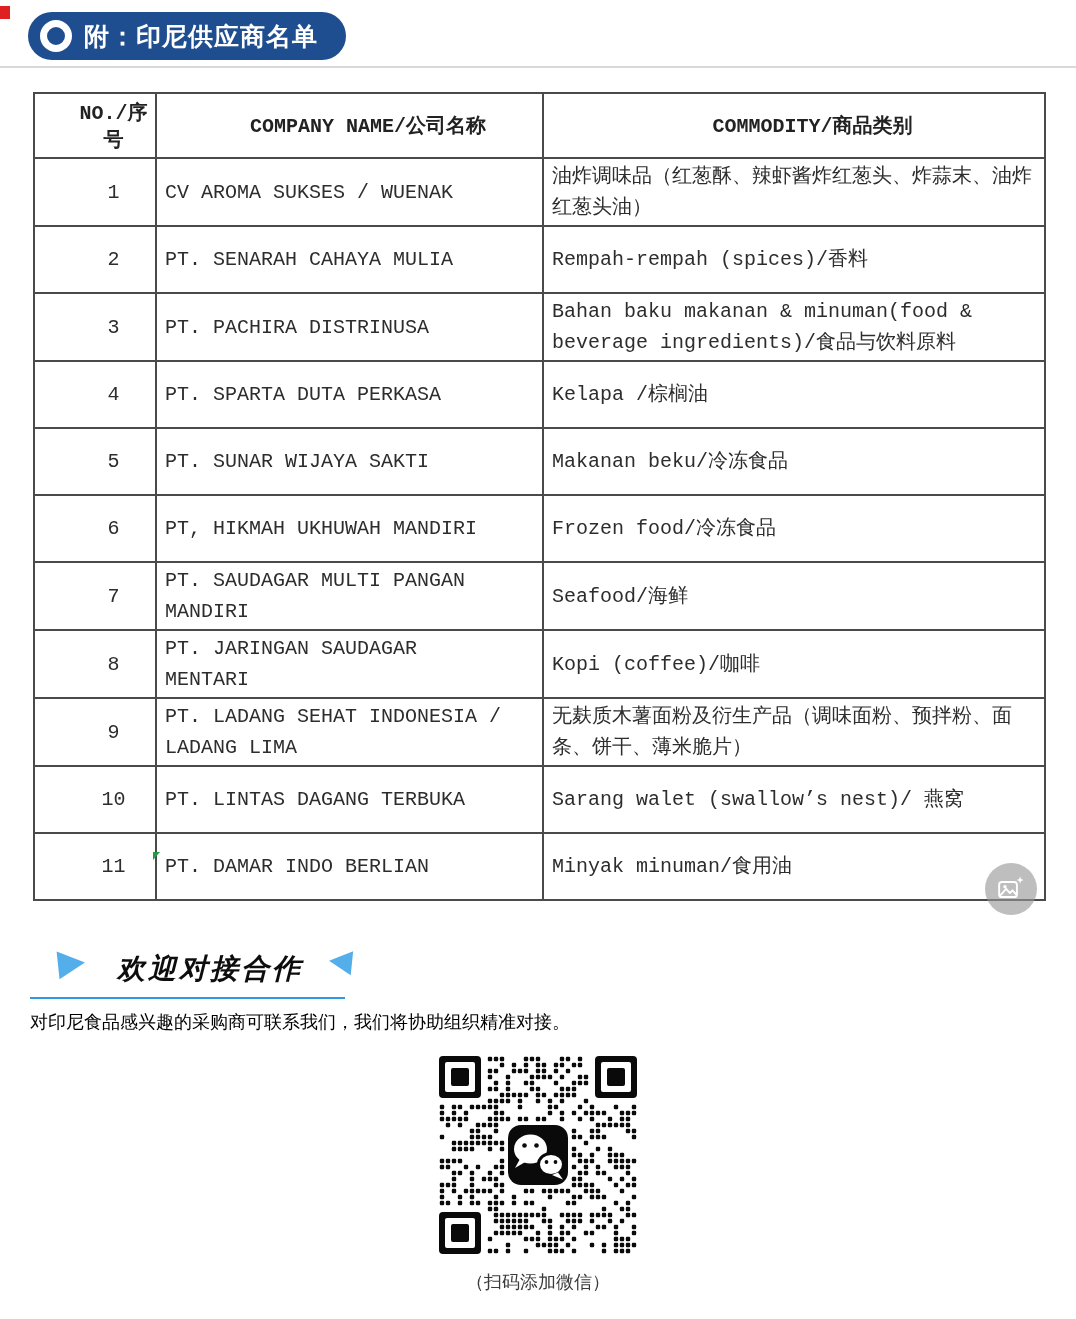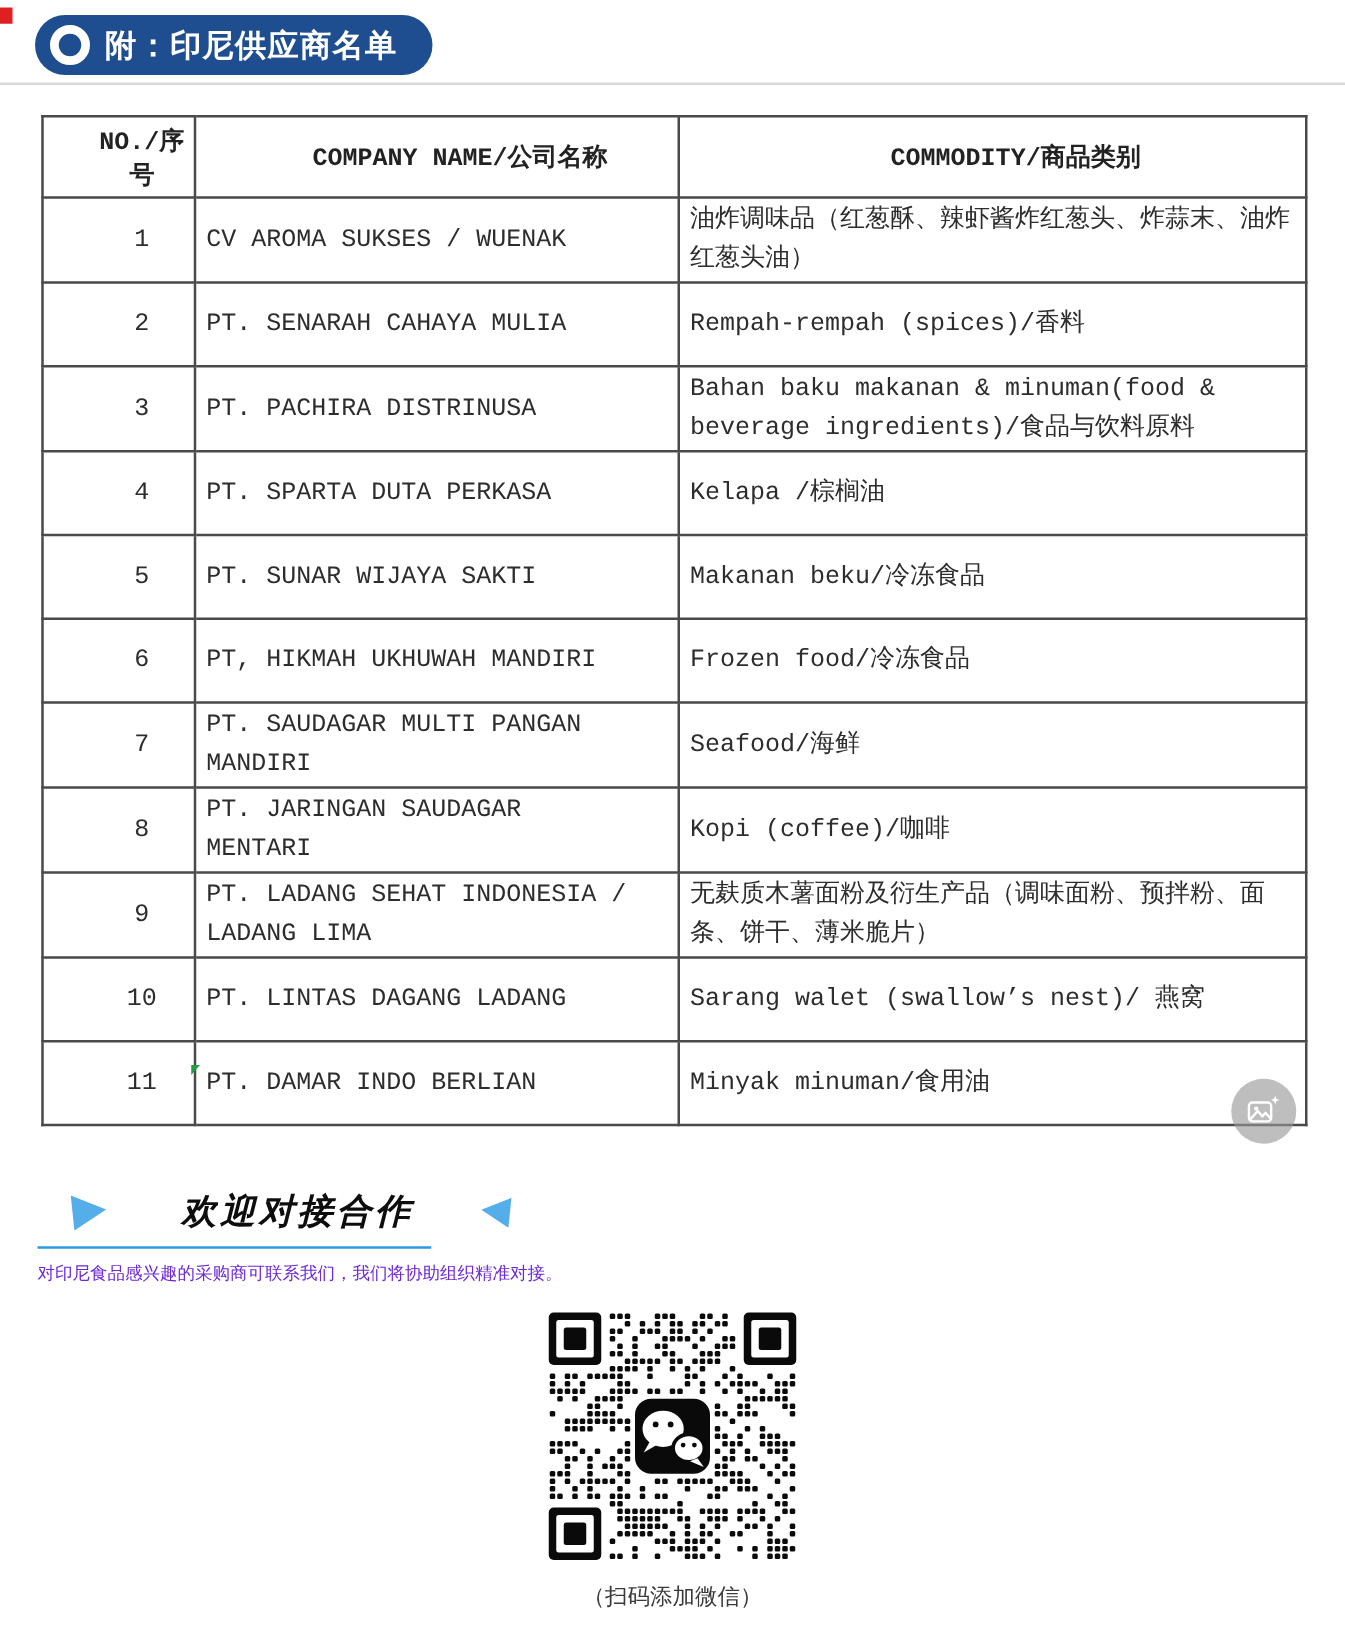--- a/index.html
+++ b/index.html
@@ -41,32 +41,32 @@
     border-left:7px solid #1f9d44; border-bottom:8px solid transparent; }
 
   
   .float-btn {
     position:absolute; left:985px; top:859px; width:52px; height:52px; border-radius:50%;
     background:rgba(150,150,150,0.62); border:none; display:flex; align-items:center; justify-content:center;
     cursor:pointer;
   }
 
   
-  .section-heading { display:flex; align-items:center; margin:49px 0 0 58px;gap:28px; }
+  .section-heading { display:flex; align-items:flex-start; margin:49px 0 0 58px; }
   .tri-right { width:0; height:0; border-left:27px solid #53aeea;
     border-top:14px solid transparent; border-bottom:14px solid transparent; transform:rotate(-6deg); }
   .tri-left  { width:0; height:0; border-right:23px solid #53aeea;
     border-top:12px solid transparent; border-bottom:12px solid transparent; transform:rotate(6deg); }
   .section-title {
     margin:0 26px 0 32px; font-size:28px; font-weight:bold; font-style:italic;
     letter-spacing:3px; color:#0d0d0d;
   }
   .heading-underline { margin:9px 0 0 30px; width:315px; height:2px; background:#2d9ae2; }
 
-  .body-text { margin:11px 0 0 30px; font-size:14px; color:#6d28d9; }
+  .body-text { margin:11px 0 0 30px; font-size:18px; color:#000000; }
 
   
   .qr-wrap { width:204px; margin:19px auto 0; }
   .qr-caption { text-align:center; margin-top:9px; font-size:18px; color:#3a3a3a; }
 </style>
 </head>
 <body>
 
 <div class="page">
 
@@ -133,21 +133,21 @@
         <td class="cell-company">PT. JARINGAN SAUDAGAR MENTARI</td>
         <td class="cell-commodity">Kopi (coffee)/咖啡</td>
       </tr>
       <tr>
         <td class="cell-no">9</td>
         <td class="cell-company">PT. LADANG SEHAT INDONESIA / LADANG LIMA</td>
         <td class="cell-commodity">无麸质木薯面粉及衍生产品（调味面粉、预拌粉、面条、饼干、薄米脆片）</td>
       </tr>
       <tr>
         <td class="cell-no">10</td>
-        <td class="cell-company">PT. LINTAS DAGANG LADANG</td>
+        <td class="cell-company">PT. LINTAS DAGANG TERBUKA</td>
         <td class="cell-commodity">Sarang walet (swallow’s nest)/ 燕窝</td>
       </tr>
       <tr>
         <td class="cell-no">11</td>
         <td class="cell-company">PT. DAMAR INDO BERLIAN</td>
         <td class="cell-commodity">Minyak minuman/食用油</td>
       </tr>
     </tbody>
   </table>
 

